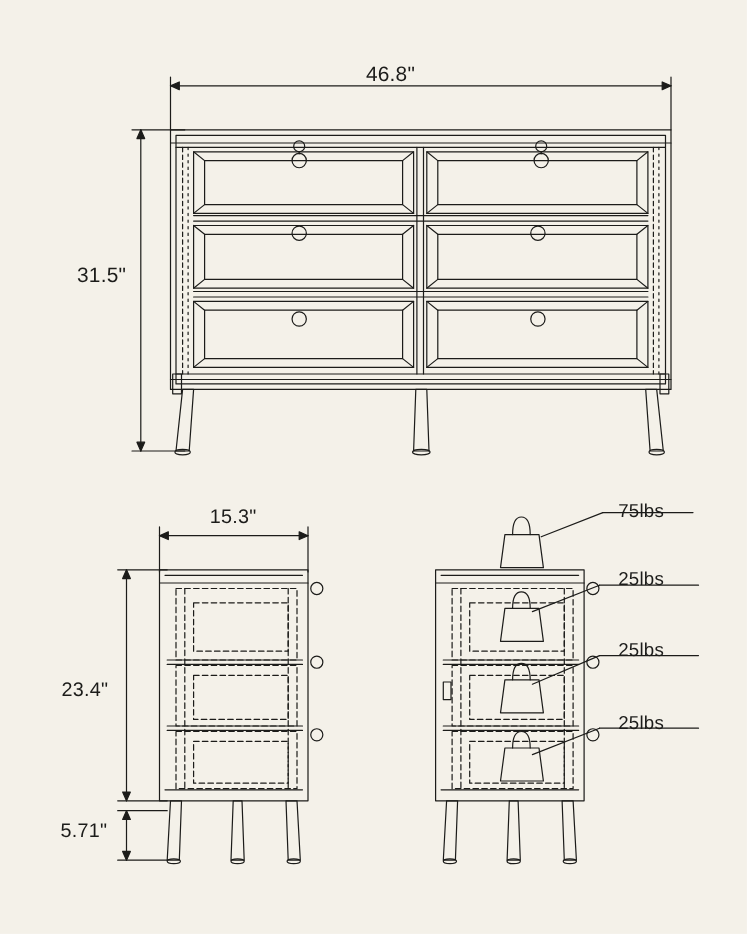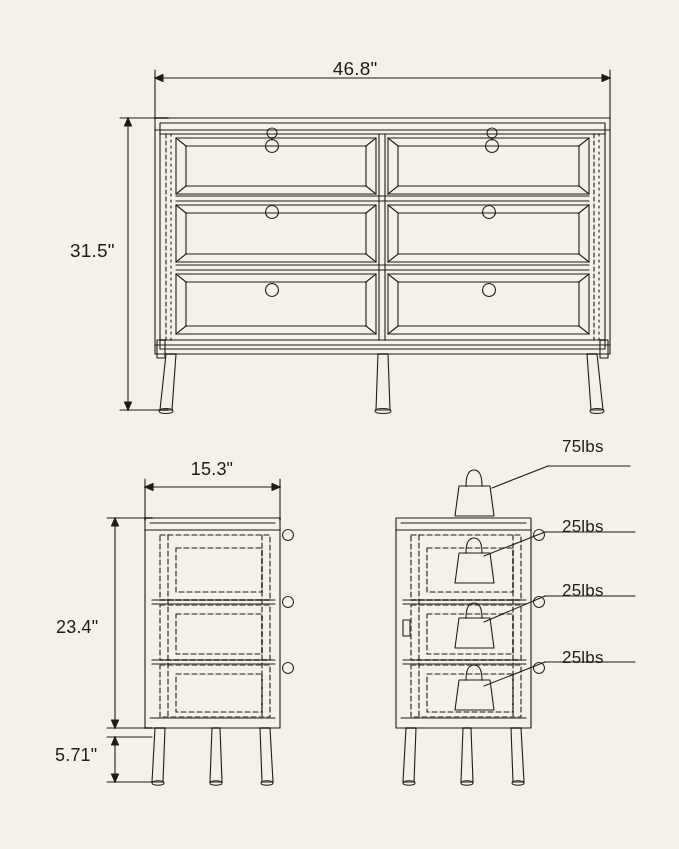--- a/index.html
+++ b/index.html
@@ -31,21 +31,21 @@
     font-family: "Liberation Sans", sans-serif;
     color: #1c1c1a;
     white-space: nowrap;
     letter-spacing: 0.2px;
   }
   .dim-46 { left: 355px; top: 58px; font-size: 19px; transform: translateX(-50%); }
   .dim-31 { left: 70px;  top: 240px; font-size: 19px; }
   .dim-15 { left: 212px; top: 459px; font-size: 18px; transform: translateX(-50%); }
   .dim-23 { left: 56px;  top: 617px; font-size: 18px; }
   .dim-57 { left: 55px;  top: 745px; font-size: 18px; }
-  .cap-75 { left: 562px; top: 437px; font-size: 17px; }
+  .cap-75 { left: 562px; top: 455px; font-size: 17px; }
   .cap-25a { left: 562px; top: 517px; font-size: 17px; }
   .cap-25b { left: 562px; top: 581px; font-size: 17px; }
   .cap-25c { left: 562px; top: 648px; font-size: 17px; }
 </style>
 </head>
 <body>
 
 <div id="sheet">
 
   <svg class="diagram" viewBox="0 0 679 849">

